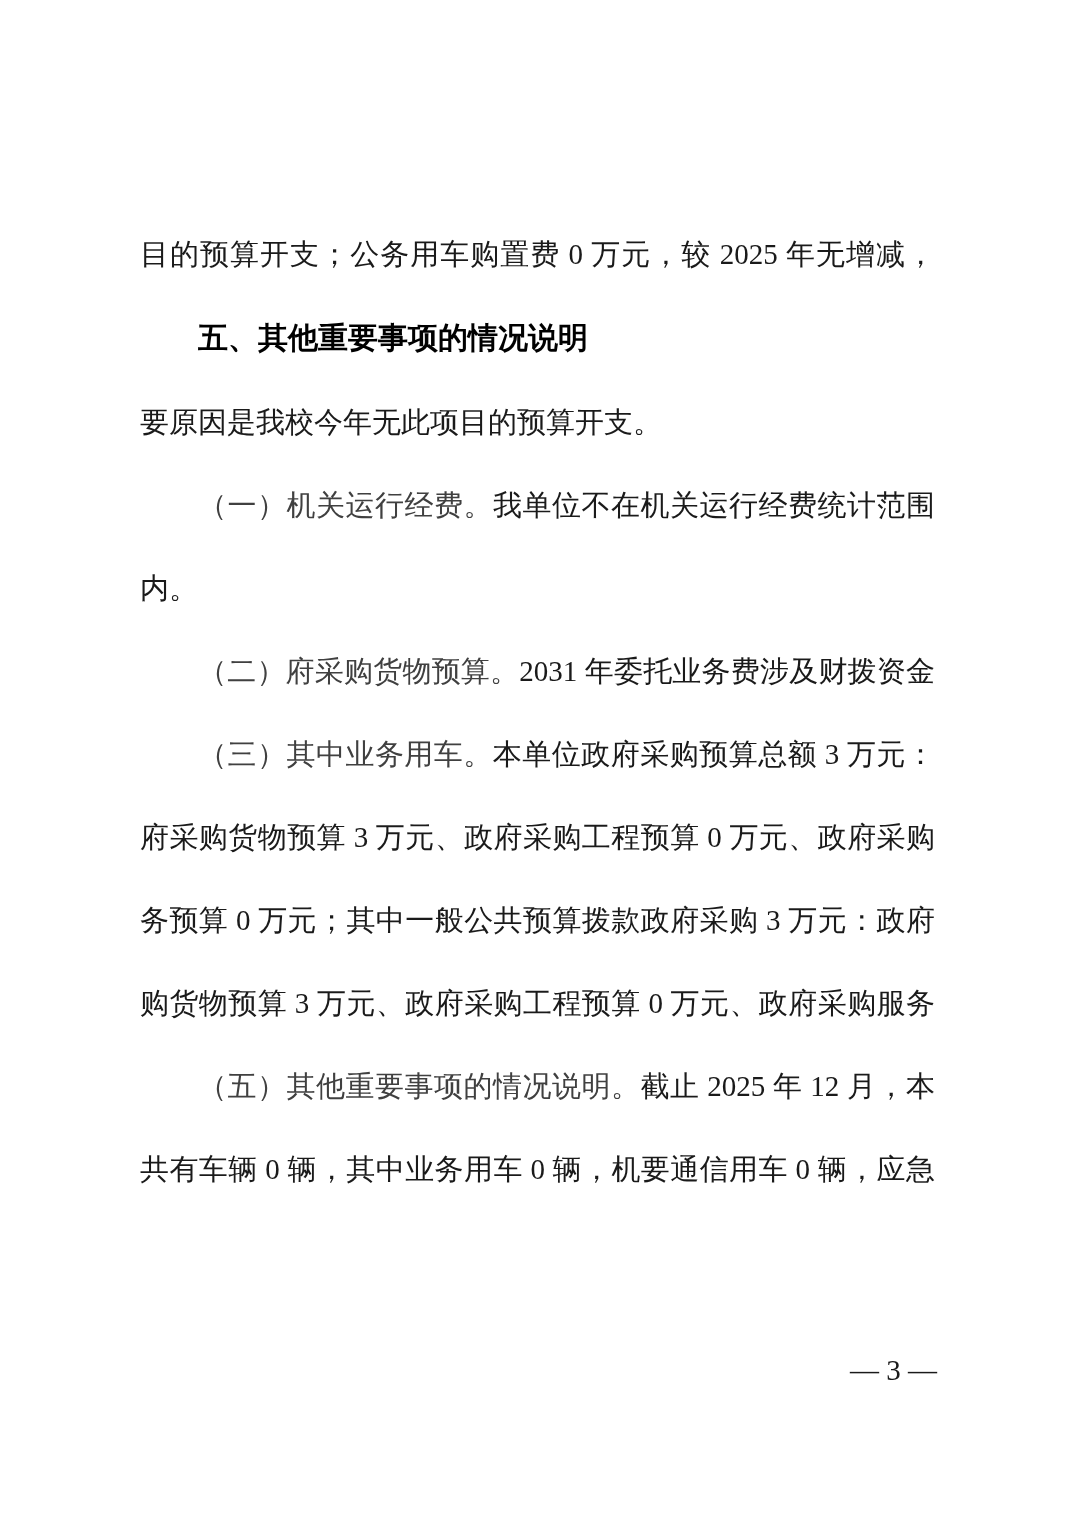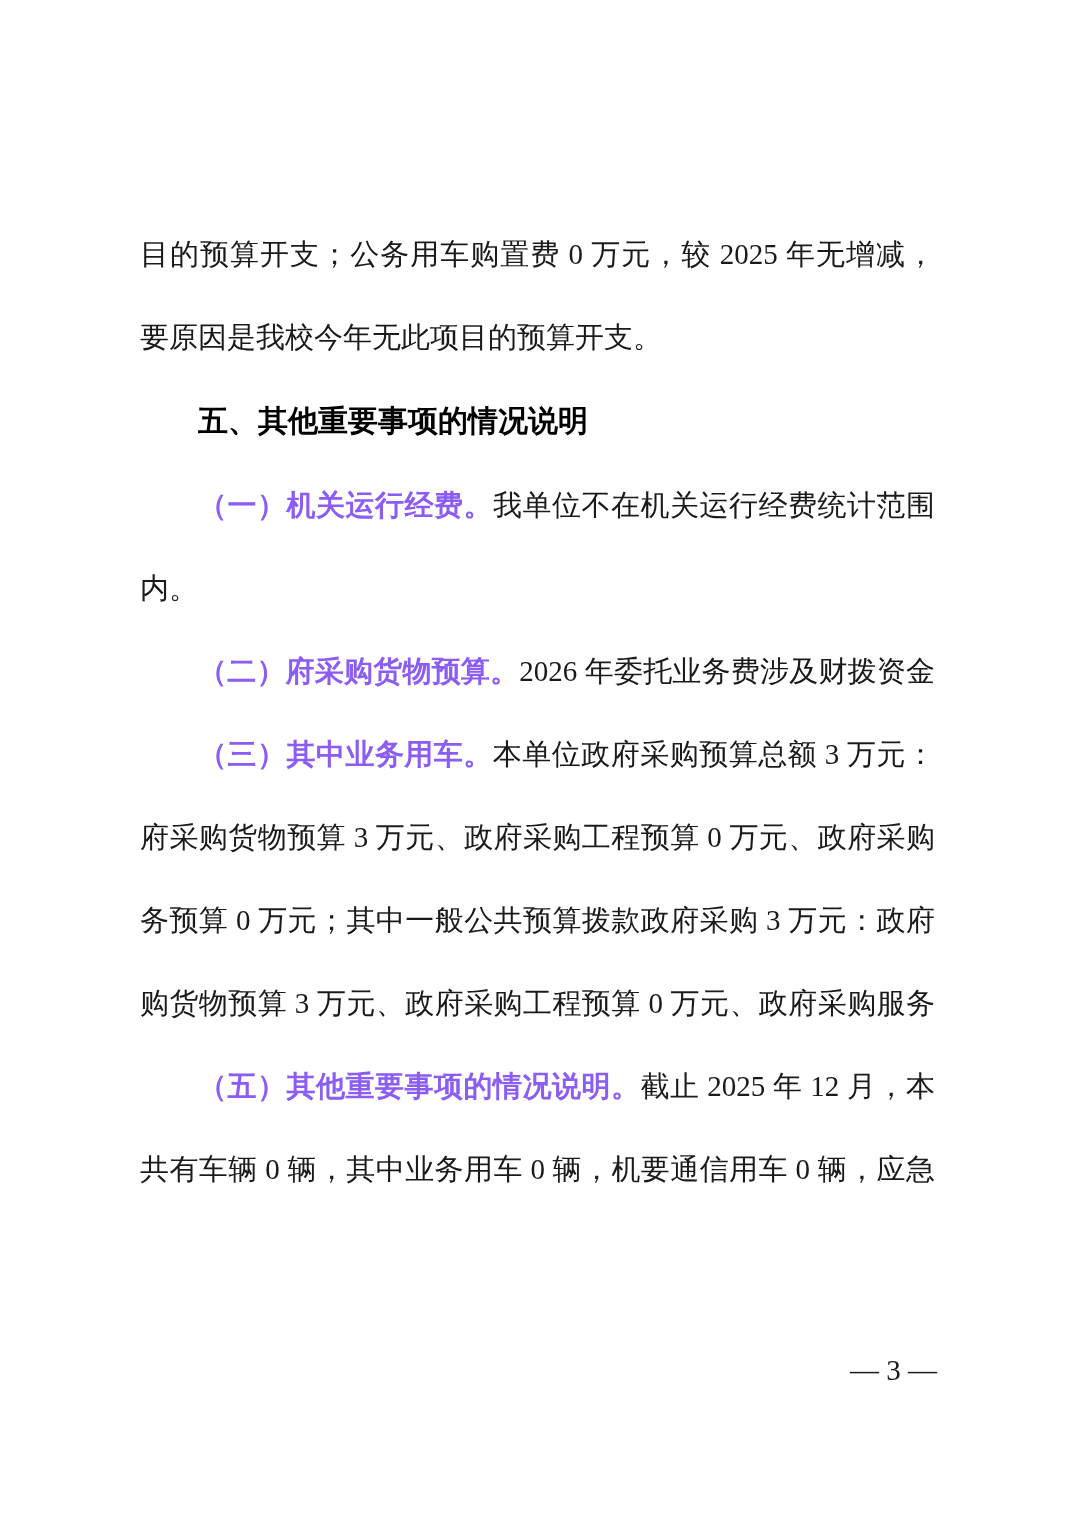--- a/index.html
+++ b/index.html
@@ -38,48 +38,48 @@
     text-indent: 58px;
   }
   .line.heading {
     font-family: "Liberation Sans", "DejaVu Sans", sans-serif;
     font-weight: 700;
     color: #000000;
     text-align-last: left;
     font-size: 30px;
   }
   .lead {
-    font-weight: 700;
-    color: #8b5cf6;
+    font-weight: 400;
+    color: #404040;
   }
   .footer {
     position: absolute;
     top: 1353px;
     right: 137px;
     font-size: 29px;
     line-height: 34px;
     color: #1a1a1a;
     font-family: "Liberation Serif", "DejaVu Serif", serif;
   }
 </style>
 </head>
 <body>
 
 <div class="page">
   <div class="content">
 
     <p class="line"><span>目的预算开支；公务用车购置费 0 万元，较 2025 年无增减，主</span></p>
+    <p class="line heading indent"><span>五、其他重要事项的情况说明</span></p>
+
     <p class="line end"><span>要原因是我校今年无此项目的预算开支。</span></p>
-
-    <p class="line heading indent"><span>五、其他重要事项的情况说明</span></p>
 
     <p class="line indent"><span class="lead">（一）机关运行经费。</span><span>我单位不在机关运行经费统计范围之</span></p>
     <p class="line end"><span>内。</span></p>
 
-    <p class="line indent"><span class="lead">（二）府采购货物预算。</span><span>2026 年委托业务费涉及财拨资金</span></p>
+    <p class="line indent"><span class="lead">（二）府采购货物预算。</span><span>2031 年委托业务费涉及财拨资金</span></p>
 
     <p class="line indent"><span class="lead">（三）其中业务用车。</span><span>本单位政府采购预算总额 3 万元：政</span></p>
     <p class="line"><span>府采购货物预算 3 万元、政府采购工程预算 0 万元、政府采购服</span></p>
     <p class="line"><span>务预算 0 万元；其中一般公共预算拨款政府采购 3 万元：政府采</span></p>
     <p class="line"><span>购货物预算 3 万元、政府采购工程预算 0 万元、政府采购服务预</span></p>
 
 
     <p class="line indent"><span class="lead">（五）其他重要事项的情况说明。</span><span>截止 2025 年 12 月，本单位</span></p>
     <p class="line"><span>共有车辆 0 辆，其中业务用车 0 辆，机要通信用车 0 辆，应急保</span></p>
 

